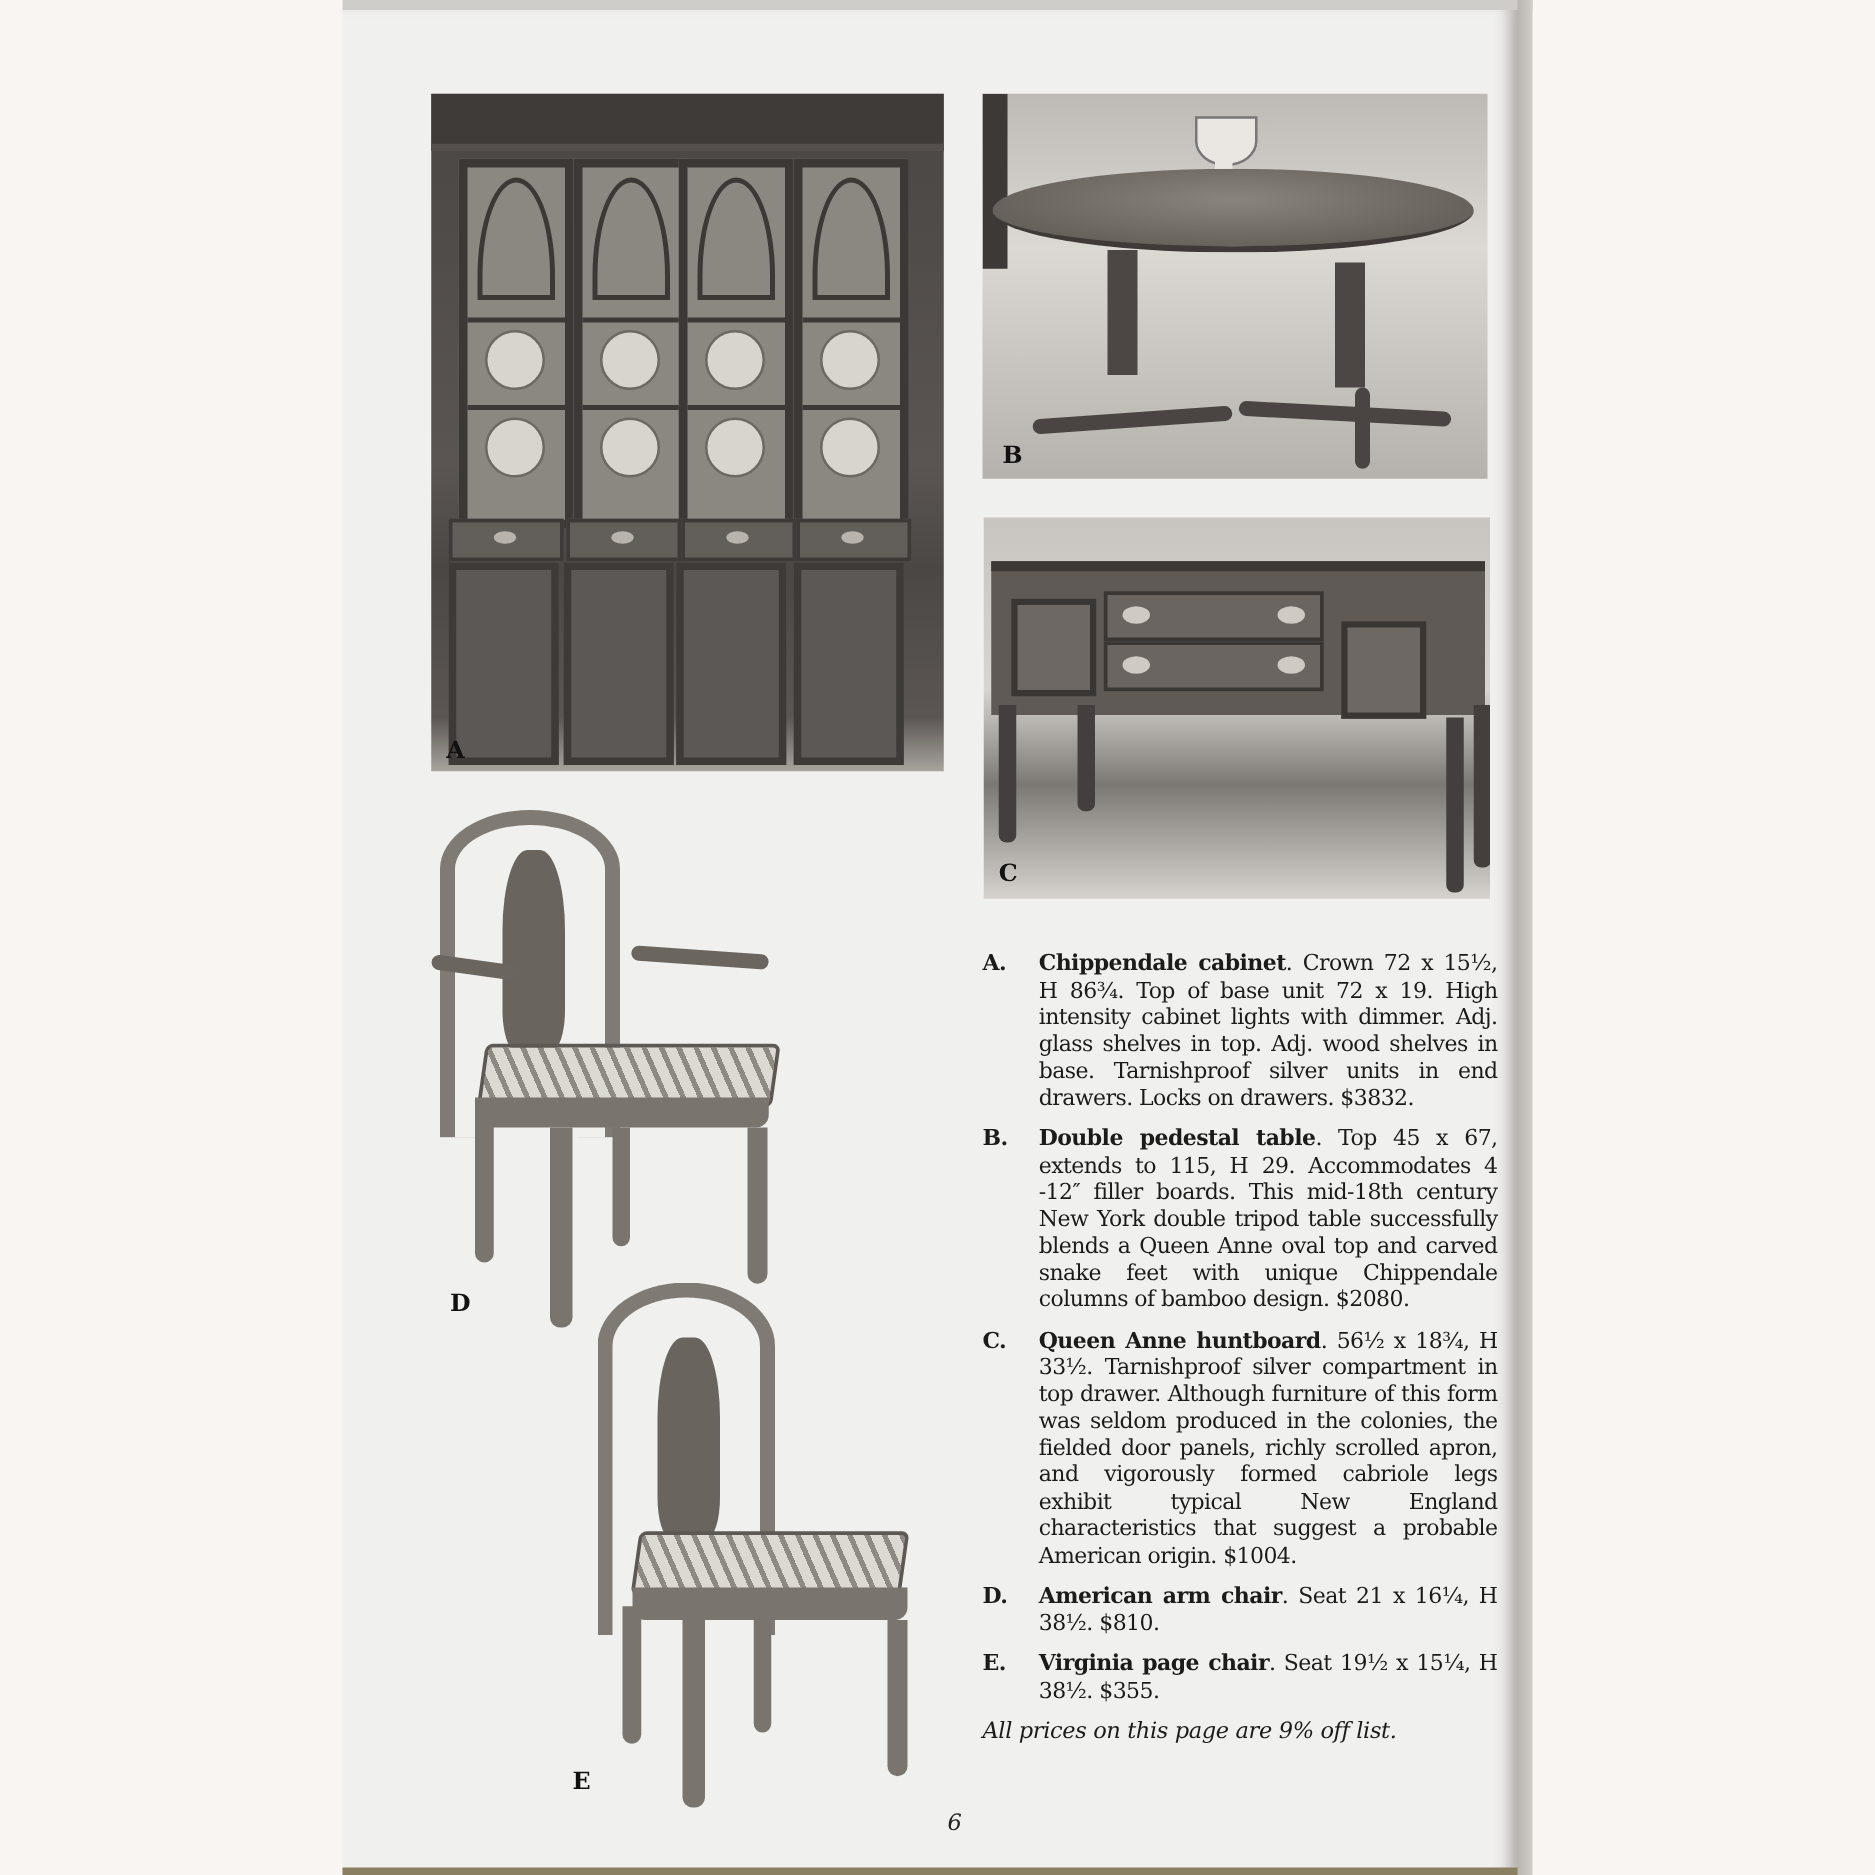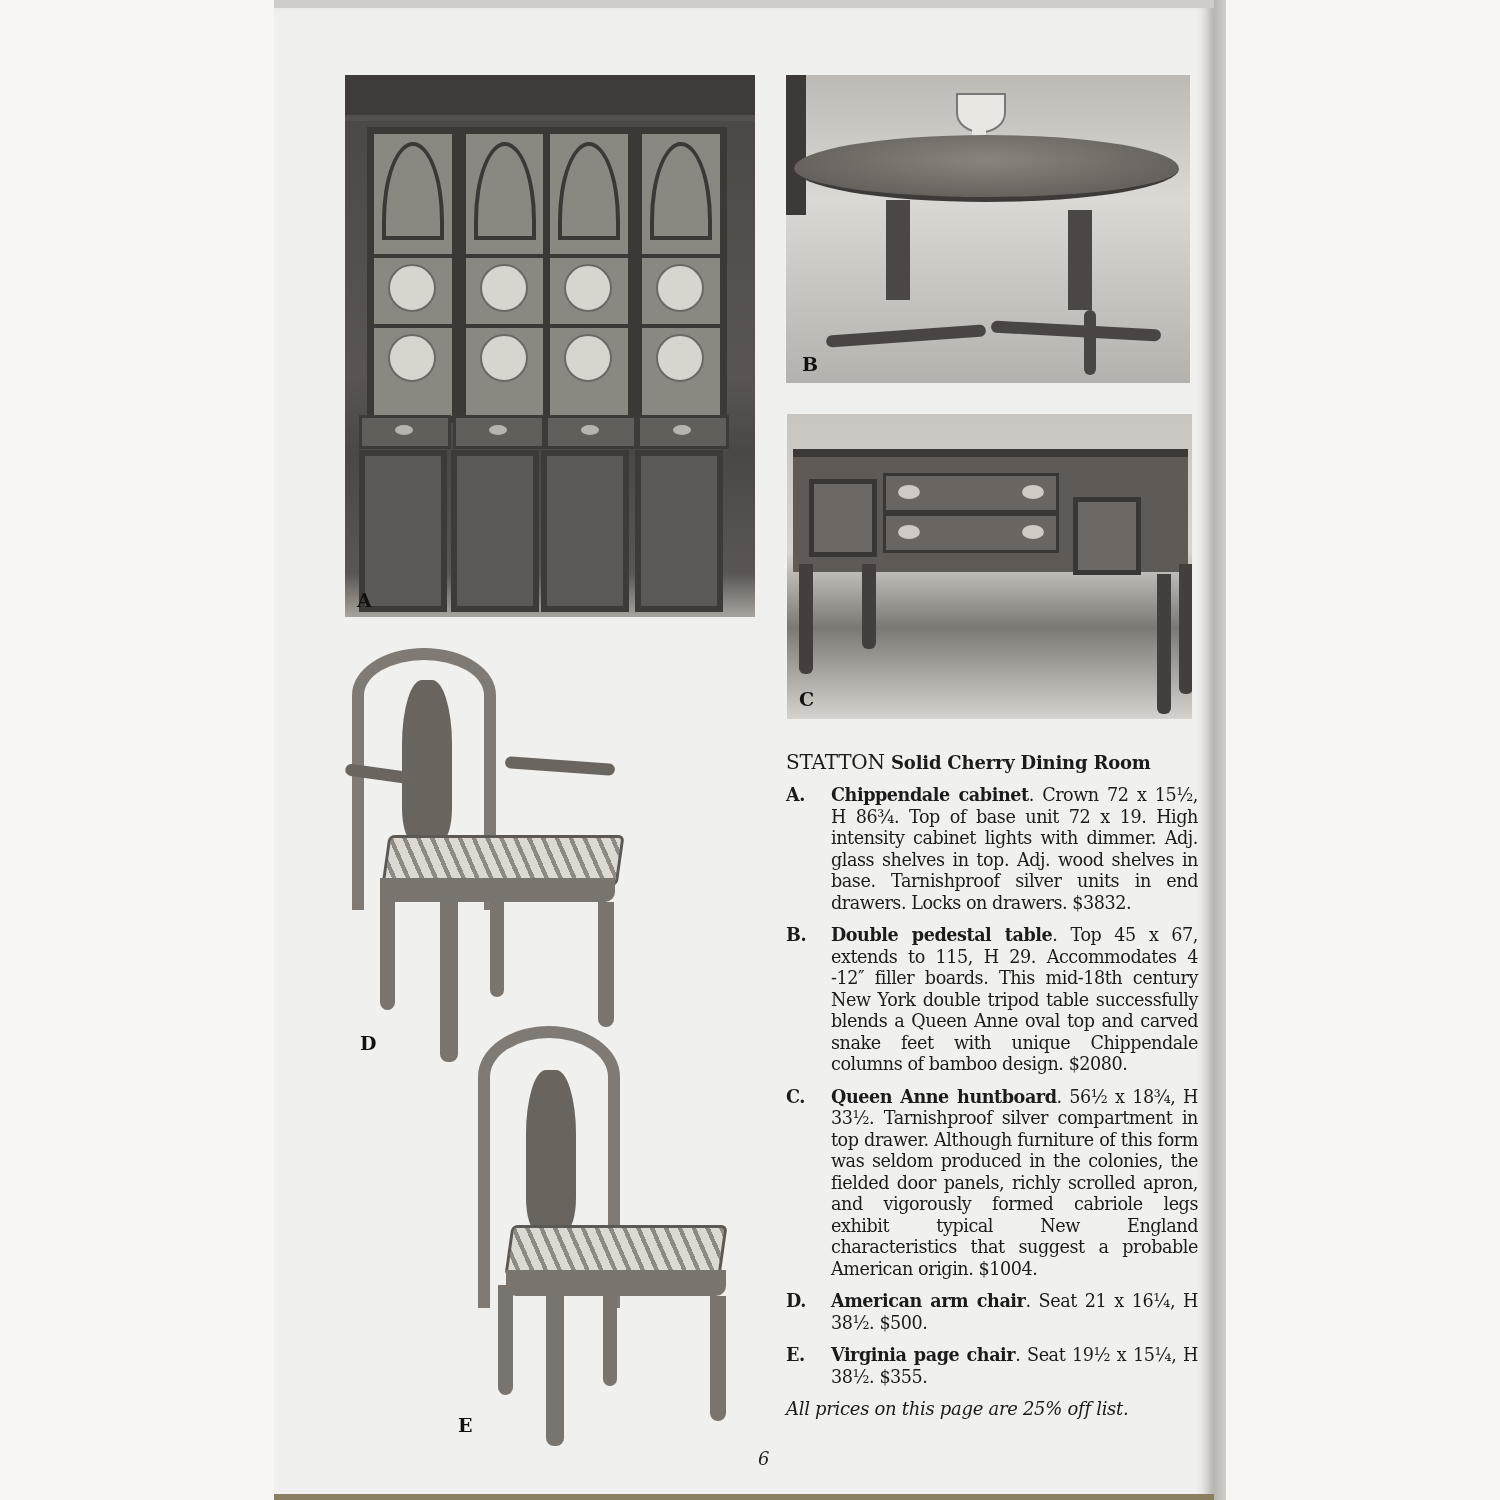--- a/index.html
+++ b/index.html
@@ -185,46 +185,42 @@
   <div class="seat" style="left:60px;top:205px;width:210px;height:45px;transform:skewX(-8deg)"></div>
   <div class="rail" style="left:58px;top:250px;width:220px;height:26px"></div>
   <div class="leg" style="left:50px;top:265px;width:15px;height:110px"></div>
   <div class="leg" style="left:98px;top:276px;width:18px;height:150px"></div>
   <div class="leg" style="left:155px;top:276px;width:14px;height:90px"></div>
   <div class="leg" style="left:262px;top:276px;width:16px;height:125px"></div>
   <span class="chair-label" style="left:10px;top:394px">E</span>
 </div>
 
 <div class="desc">
-  <div class="desc-title">
-    <span class="brand">STATTON</span>
-    <span class="sub">Solid Cherry Dining Room</span>
-  </div>
 
   <div class="entry">
     <span class="key">A.</span>
     <span class="name">Chippendale cabinet</span><span>. Crown 72 x 15½, H 86¾. Top of base unit 72 x 19. High intensity cabinet lights with dimmer. Adj. glass shelves in top. Adj. wood shelves in base. Tarnishproof silver units in end drawers. Locks on drawers. </span><span class="price">$3832.</span>
   </div>
 
   <div class="entry">
     <span class="key">B.</span>
     <span class="name">Double pedestal table</span><span>. Top 45 x 67, extends to 115, H 29. Accommodates 4 -12″ filler boards. This mid-18th century New York double tripod table successfully blends a Queen Anne oval top and carved snake feet with unique Chippendale columns of bamboo design. </span><span class="price">$2080.</span>
   </div>
 
   <div class="entry">
     <span class="key">C.</span>
     <span class="name">Queen Anne huntboard</span><span>. 56½ x 18¾, H 33½. Tarnishproof silver compartment in top drawer. Although furniture of this form was seldom produced in the colonies, the fielded door panels, richly scrolled apron, and vigorously formed cabriole legs exhibit typical New England characteristics that suggest a probable American origin. </span><span class="price">$1004.</span>
   </div>
 
   <div class="entry">
     <span class="key">D.</span>
-    <span class="name">American arm chair</span><span>. Seat 21 x 16¼, H 38½. </span><span class="price">$500.</span>
+    <span class="name">American arm chair</span><span>. Seat 21 x 16¼, H 38½. </span><span class="price">$810.</span>
   </div>
 
   <div class="entry">
     <span class="key">E.</span>
     <span class="name">Virginia page chair</span><span>. Seat 19½ x 15¼, H 38½. </span><span class="price">$355.</span>
   </div>
 
-  <div class="note">All prices on this page are 25% off list.</div>
+  <div class="note">All prices on this page are 9% off list.</div>
 </div>
 
 <div class="page-num">6</div>
 
 </body></html>

